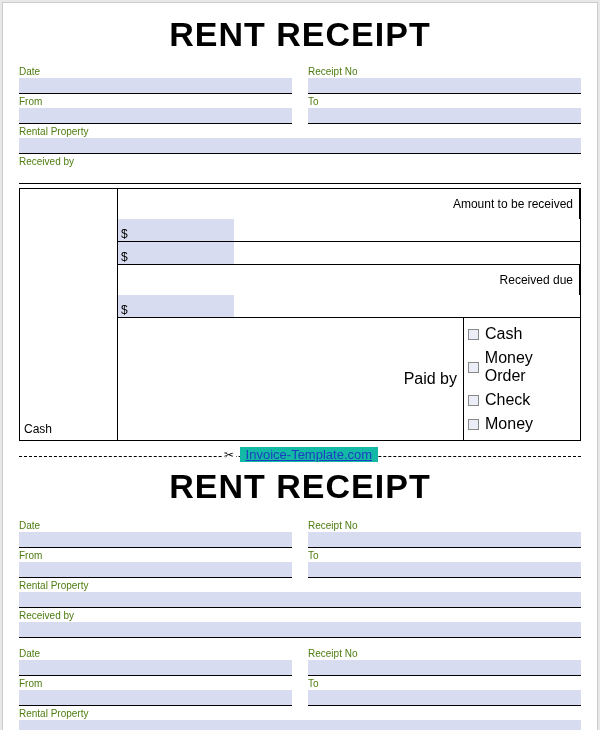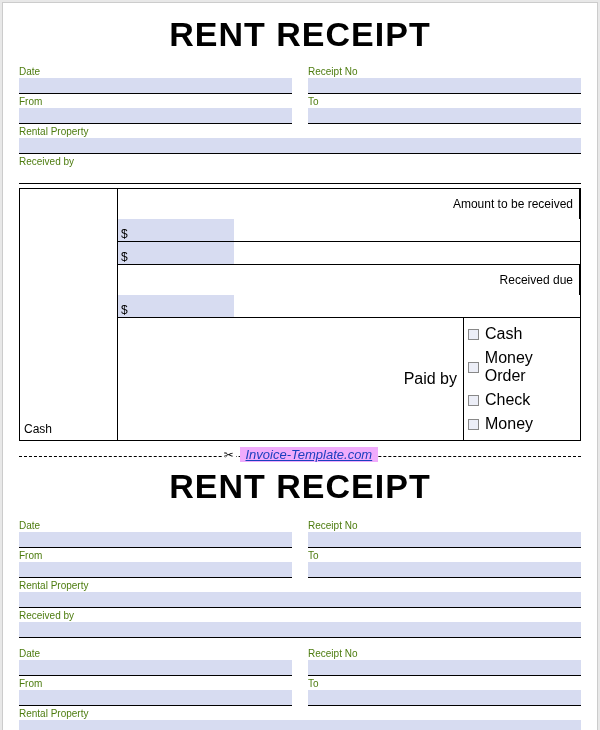--- a/index.html
+++ b/index.html
@@ -143,26 +143,25 @@
   }
   .cutline::before {
     content: "";
     position: absolute;
     left: 0; right: 0; top: 9px;
     border-top: 1px dashed #000;
     z-index: 0;
   }
   .cutlink {
     position: relative;
-    background: #f0abfc;
+    background: #14b8a6;
     padding: 0 6px;
     color: #1b3fbf;
     text-decoration: underline;
     z-index: 1;
-    font-style: italic;
   }
   .scissor {
     position: relative;
     z-index: 1;
     background: #fff;
     padding: 0 2px;
     font-size: 12px;
   }
 
   .block2 .field-input,

